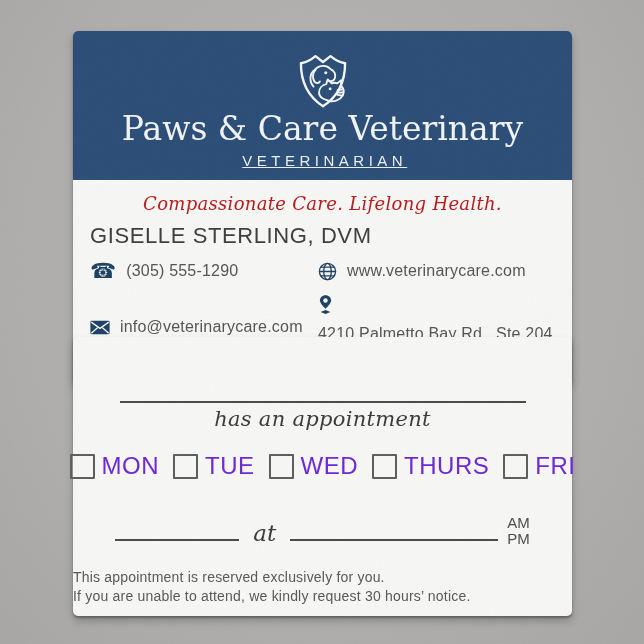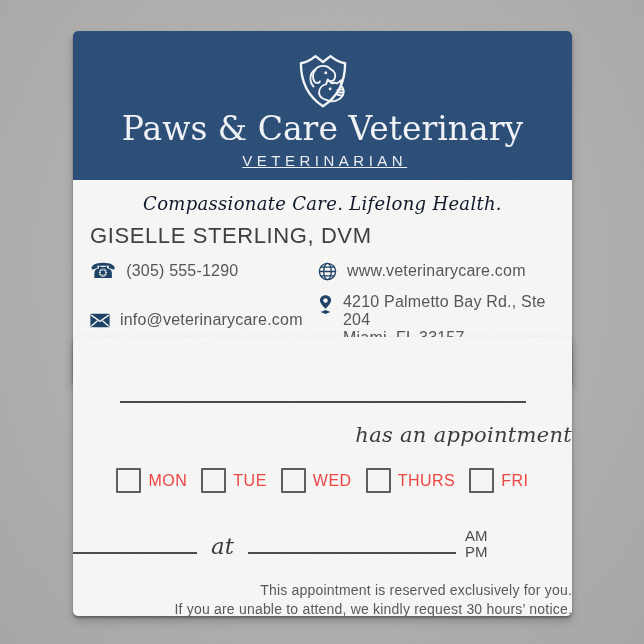--- a/index.html
+++ b/index.html
@@ -26,64 +26,64 @@
     font-family:"DejaVu Serif", serif; font-size:33px; line-height:34px;
     color:#f3f5f8; margin-top:1px; white-space:nowrap; font-weight:400;
   }
   .biz-role {
     font-size:15px; color:#edf1f5; letter-spacing:4.5px;
     margin-top:6px; font-weight:400; text-indent:4.5px;text-decoration:underline;
   }
   .front-body { padding:13px 0 0 0; }
   .tagline {
     text-align:center; font-family:"DejaVu Serif", serif; font-style:italic;
-    font-size:18px; color:#0f172a; letter-spacing:.3px;
+    font-size:18px; color:#b91c1c; letter-spacing:.3px;
   }
   .person-name {
     margin:9px 0 0 17px; font-size:22px; color:#3e3e3e;
     letter-spacing:.6px; font-weight:400;
   }
   .contact-grid {
     display:grid; grid-template-columns:228px auto;
     margin:12px 0 0 17px; row-gap:12px; column-gap:0;
   }
   .contact-item { display:flex; align-items:center; gap:10px; color:#565656; font-size:16px; }
-  .contact-item.top-align { align-items:flex-start; }
+  .contact-item.top-align { align-items:flex-start;flex-direction:column; }
   .contact-text { line-height:18px; letter-spacing:.2px; }
   .phone-glyph { font-family:"DejaVu Sans", sans-serif; font-size:21px; color:#1d4166; line-height:20px; }
   .cicon { flex:0 0 auto; display:block; }
   
   .back { top:337px; height:279px; }
   .write-line { border-bottom:2px solid #4b4b4b; height:0; }
   .name-line { width:406px; margin:64px auto 0 auto; }
   .appt-text {
-    text-align:right; font-family:"DejaVu Serif", serif; font-style:italic;
-    font-size:21px; color:#3c3c3c; margin-top:20px; letter-spacing:.3px;
+    text-align:center; font-family:"DejaVu Serif", serif; font-style:italic;
+    font-size:21px; color:#3c3c3c; margin-top:4px; letter-spacing:.3px;
   }
   .days-row {
     display:flex; justify-content:center; align-items:center;
     gap:14px; margin-top:21px;
   }
   .day-item { display:flex; align-items:center; gap:7px; }
   .day-box {
     width:25px; height:25px; border:2px solid #5e5e5e; border-radius:1px;
     background:transparent;
   }
-  .day-label { font-size:16px; color:#ef4444; letter-spacing:.5px; }
+  .day-label { font-size:24px; color:#6d28d9; letter-spacing:.5px; }
   .at-row {
-    display:flex; justify-content:flex-start; align-items:flex-end; margin-top:35px;
+    display:flex; justify-content:center; align-items:flex-end; margin-top:35px;
   }
   .at-line-short { width:124px; margin-bottom:3px; }
   .at-line-long  { width:208px; margin-bottom:3px; }
   .at-word {
     font-family:"DejaVu Serif", serif; font-style:italic; font-size:23px;
     line-height:22px; color:#3c3c3c; margin:0 14px;
   }
   .ampm { margin-left:9px; margin-bottom:-3px; font-size:15px; line-height:16px; color:#4d4d4d; }
-  .notes { margin-top:24px; text-align:right; font-size:14px; line-height:19px; color:#595959; letter-spacing:.2px; }
+  .notes { margin-top:24px; text-align:left; font-size:14px; line-height:19px; color:#595959; letter-spacing:.2px; }
   .texture-overlay { position:fixed; inset:0; width:644px; height:644px; opacity:.06; pointer-events:none; z-index:40; }
 </style>
 </head>
 <body>
 
 <div class="card front">
   <div class="front-header">
     <svg class="logo" viewBox="0 0 76 76" aria-hidden="true">
       <g fill="none" stroke="#f5f7f9" stroke-width="3" stroke-linecap="round" stroke-linejoin="round">
         <path d="M38 14 L28.5 6.5 C22.5 11.5 16.5 14.5 10 15.5 C10 37 18 57 38 70 C58 57 66 37 66 15.5 C59.5 14.5 53.5 11.5 47.5 6.5 Z"></path>

